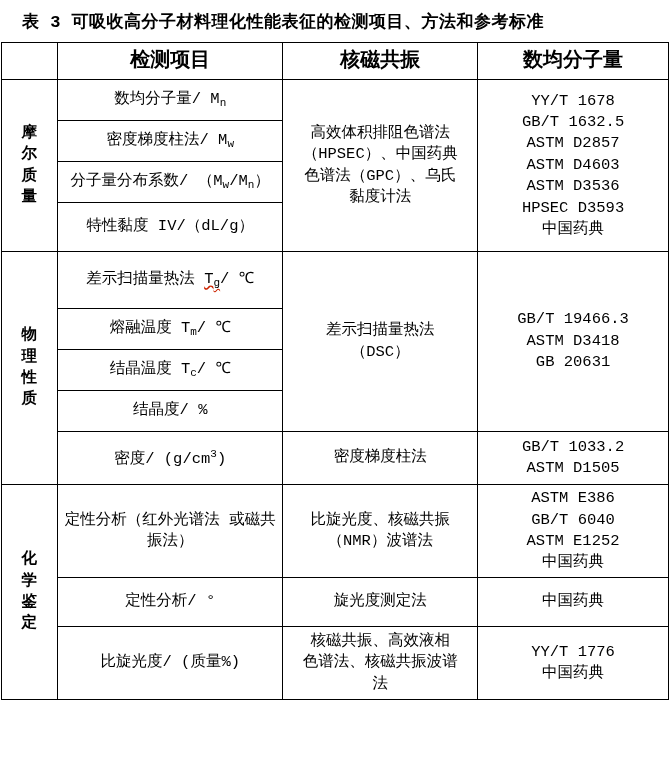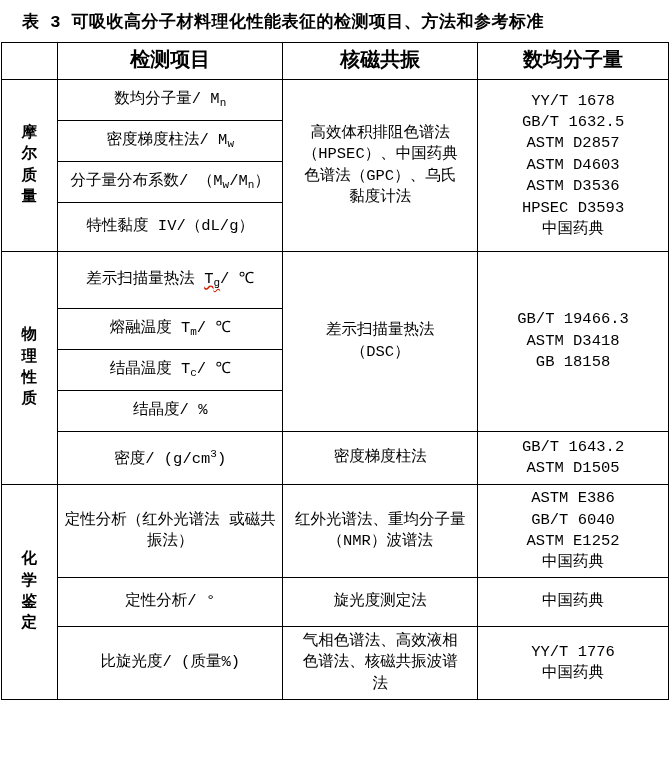--- a/index.html
+++ b/index.html
@@ -169,21 +169,21 @@
           <span class="ln">差示扫描量热法</span>
           <span class="ln nowrap"><span class="wavy">T</span><sub class="wavy">g</sub><span>/ ℃</span></span>
         </td>
         <td class="method" rowspan="4">
           <span class="ln">差示扫描量热法</span>
           <span class="ln">（DSC）</span>
         </td>
         <td class="std" rowspan="4">
           <span class="ln">GB/T 19466.3</span>
           <span class="ln">ASTM D3418</span>
-          <span class="ln">GB 18158</span>
+          <span class="ln">GB 20631</span>
         </td>
       </tr>
       <tr>
         <td class="item">
           <span>熔融温度 T</span><sub>m</sub><span>/ ℃</span>
         </td>
       </tr>
       <tr>
         <td class="item">
           <span>结晶温度 T</span><sub>c</sub><span>/ ℃</span>
@@ -191,56 +191,56 @@
       </tr>
       <tr>
         <td class="item">结晶度/ %</td>
       </tr>
       <tr>
         <td class="item" style="height:46px">
           <span>密度/ (g/cm</span><sup>3</sup><span>)</span>
         </td>
         <td class="method">密度梯度柱法</td>
         <td class="std">
-          <span class="ln">GB/T 1643.2</span>
+          <span class="ln">GB/T 1033.2</span>
           <span class="ln">ASTM D1505</span>
         </td>
       </tr>
 
       <tr>
         <td class="cat" rowspan="3">
           <span>化</span>
           <span>学</span>
           <span>鉴</span>
           <span>定</span>
         </td>
         <td class="item two-line" style="height:86px">
           <span class="ln">定性分析（红外光谱法</span>
           <span class="ln">或磁共振法）</span>
         </td>
         <td class="method">
-          <span class="ln">红外光谱法、重均分子量</span>
+          <span class="ln">比旋光度、核磁共振</span>
           <span class="ln">（NMR）波谱法</span>
         </td>
         <td class="std">
           <span class="ln">ASTM E386</span>
           <span class="ln">GB/T 6040</span>
           <span class="ln">ASTM E1252</span>
           <span class="ln">中国药典</span>
         </td>
       </tr>
       <tr>
         <td class="item" style="height:42px">定性分析/ °</td>
         <td class="method">旋光度测定法</td>
         <td class="std">中国药典</td>
       </tr>
       <tr>
         <td class="item" style="height:66px">比旋光度/ (质量%)</td>
         <td class="method">
-          <span class="ln">气相色谱法、高效液相</span>
+          <span class="ln">核磁共振、高效液相</span>
           <span class="ln">色谱法、核磁共振波谱</span>
           <span class="ln">法</span>
         </td>
         <td class="std">
           <span class="ln">YY/T 1776</span>
           <span class="ln">中国药典</span>
         </td>
       </tr>
 
     </tbody>

